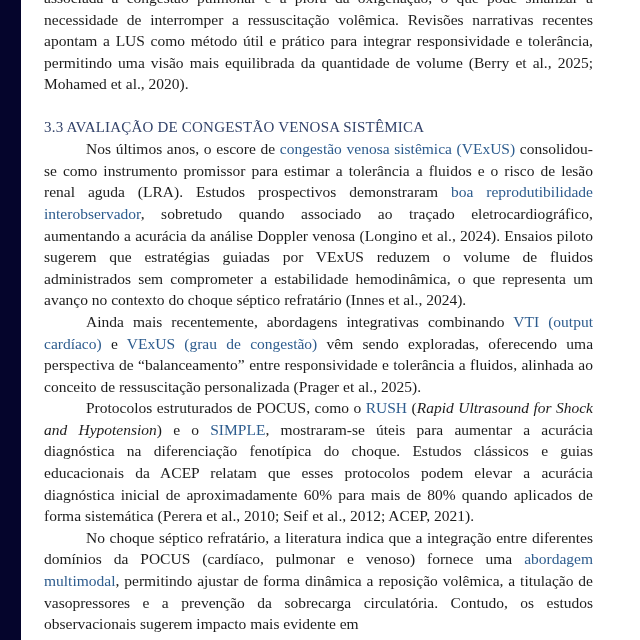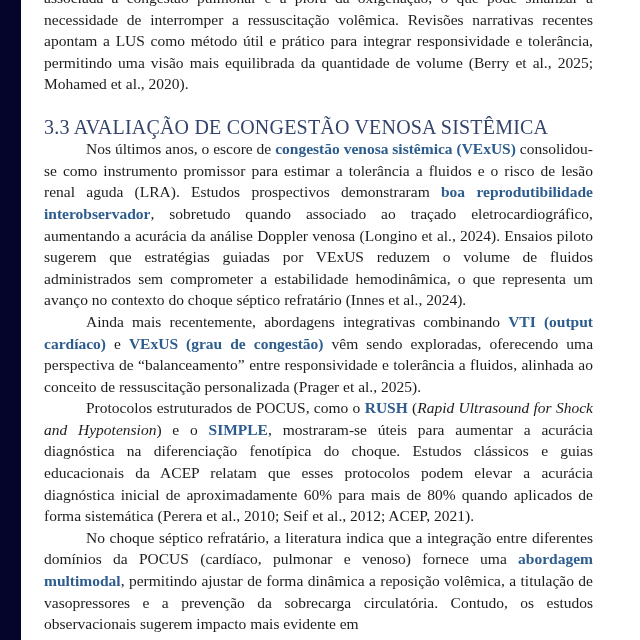--- a/index.html
+++ b/index.html
@@ -16,24 +16,24 @@
   }
   .page{position:relative;width:640px;height:640px;background:var(--paper);}
   .spine{position:absolute;left:0;top:0;width:21px;height:640px;background:var(--spine);}
   .content{position:absolute;left:44px;top:0;width:549px;height:640px;overflow:hidden;}
   .content-inner{margin-top:-13px;}
   .content p{
     margin:0;text-align:justify;font-size:15.5px;line-height:21.6px;color:var(--body);
   }
   .content p.indent{text-indent:42px;}
   .content h2{
-    margin:21.6px 0 0 0;font-size:20px;line-height:21.6px;font-weight:normal;
+    margin:21.6px 0 0 0;font-size:15px;line-height:21.6px;font-weight:normal;
     color:var(--heading);letter-spacing:0.2px;
   }
-  .accent{color:var(--accent);font-weight:bold;}
+  .accent{color:var(--accent);font-weight:normal;}
   .em{font-style:italic;}
 </style>
 </head>
 <body>
 
 <div class="page">
   <div class="spine"></div>
   <main class="content">
     <div class="content-inner" id="doc">
         <p class=""><span class="">associada à congestão pulmonar e à piora da oxigenação, o que pode sinalizar a necessidade de interromper a ressuscitação volêmica. Revisões narrativas recentes apontam a LUS como método útil e prático para integrar responsividade e tolerância, permitindo uma visão mais equilibrada da quantidade de volume (Berry et al., 2025; Mohamed et al., 2020).</span></p>

